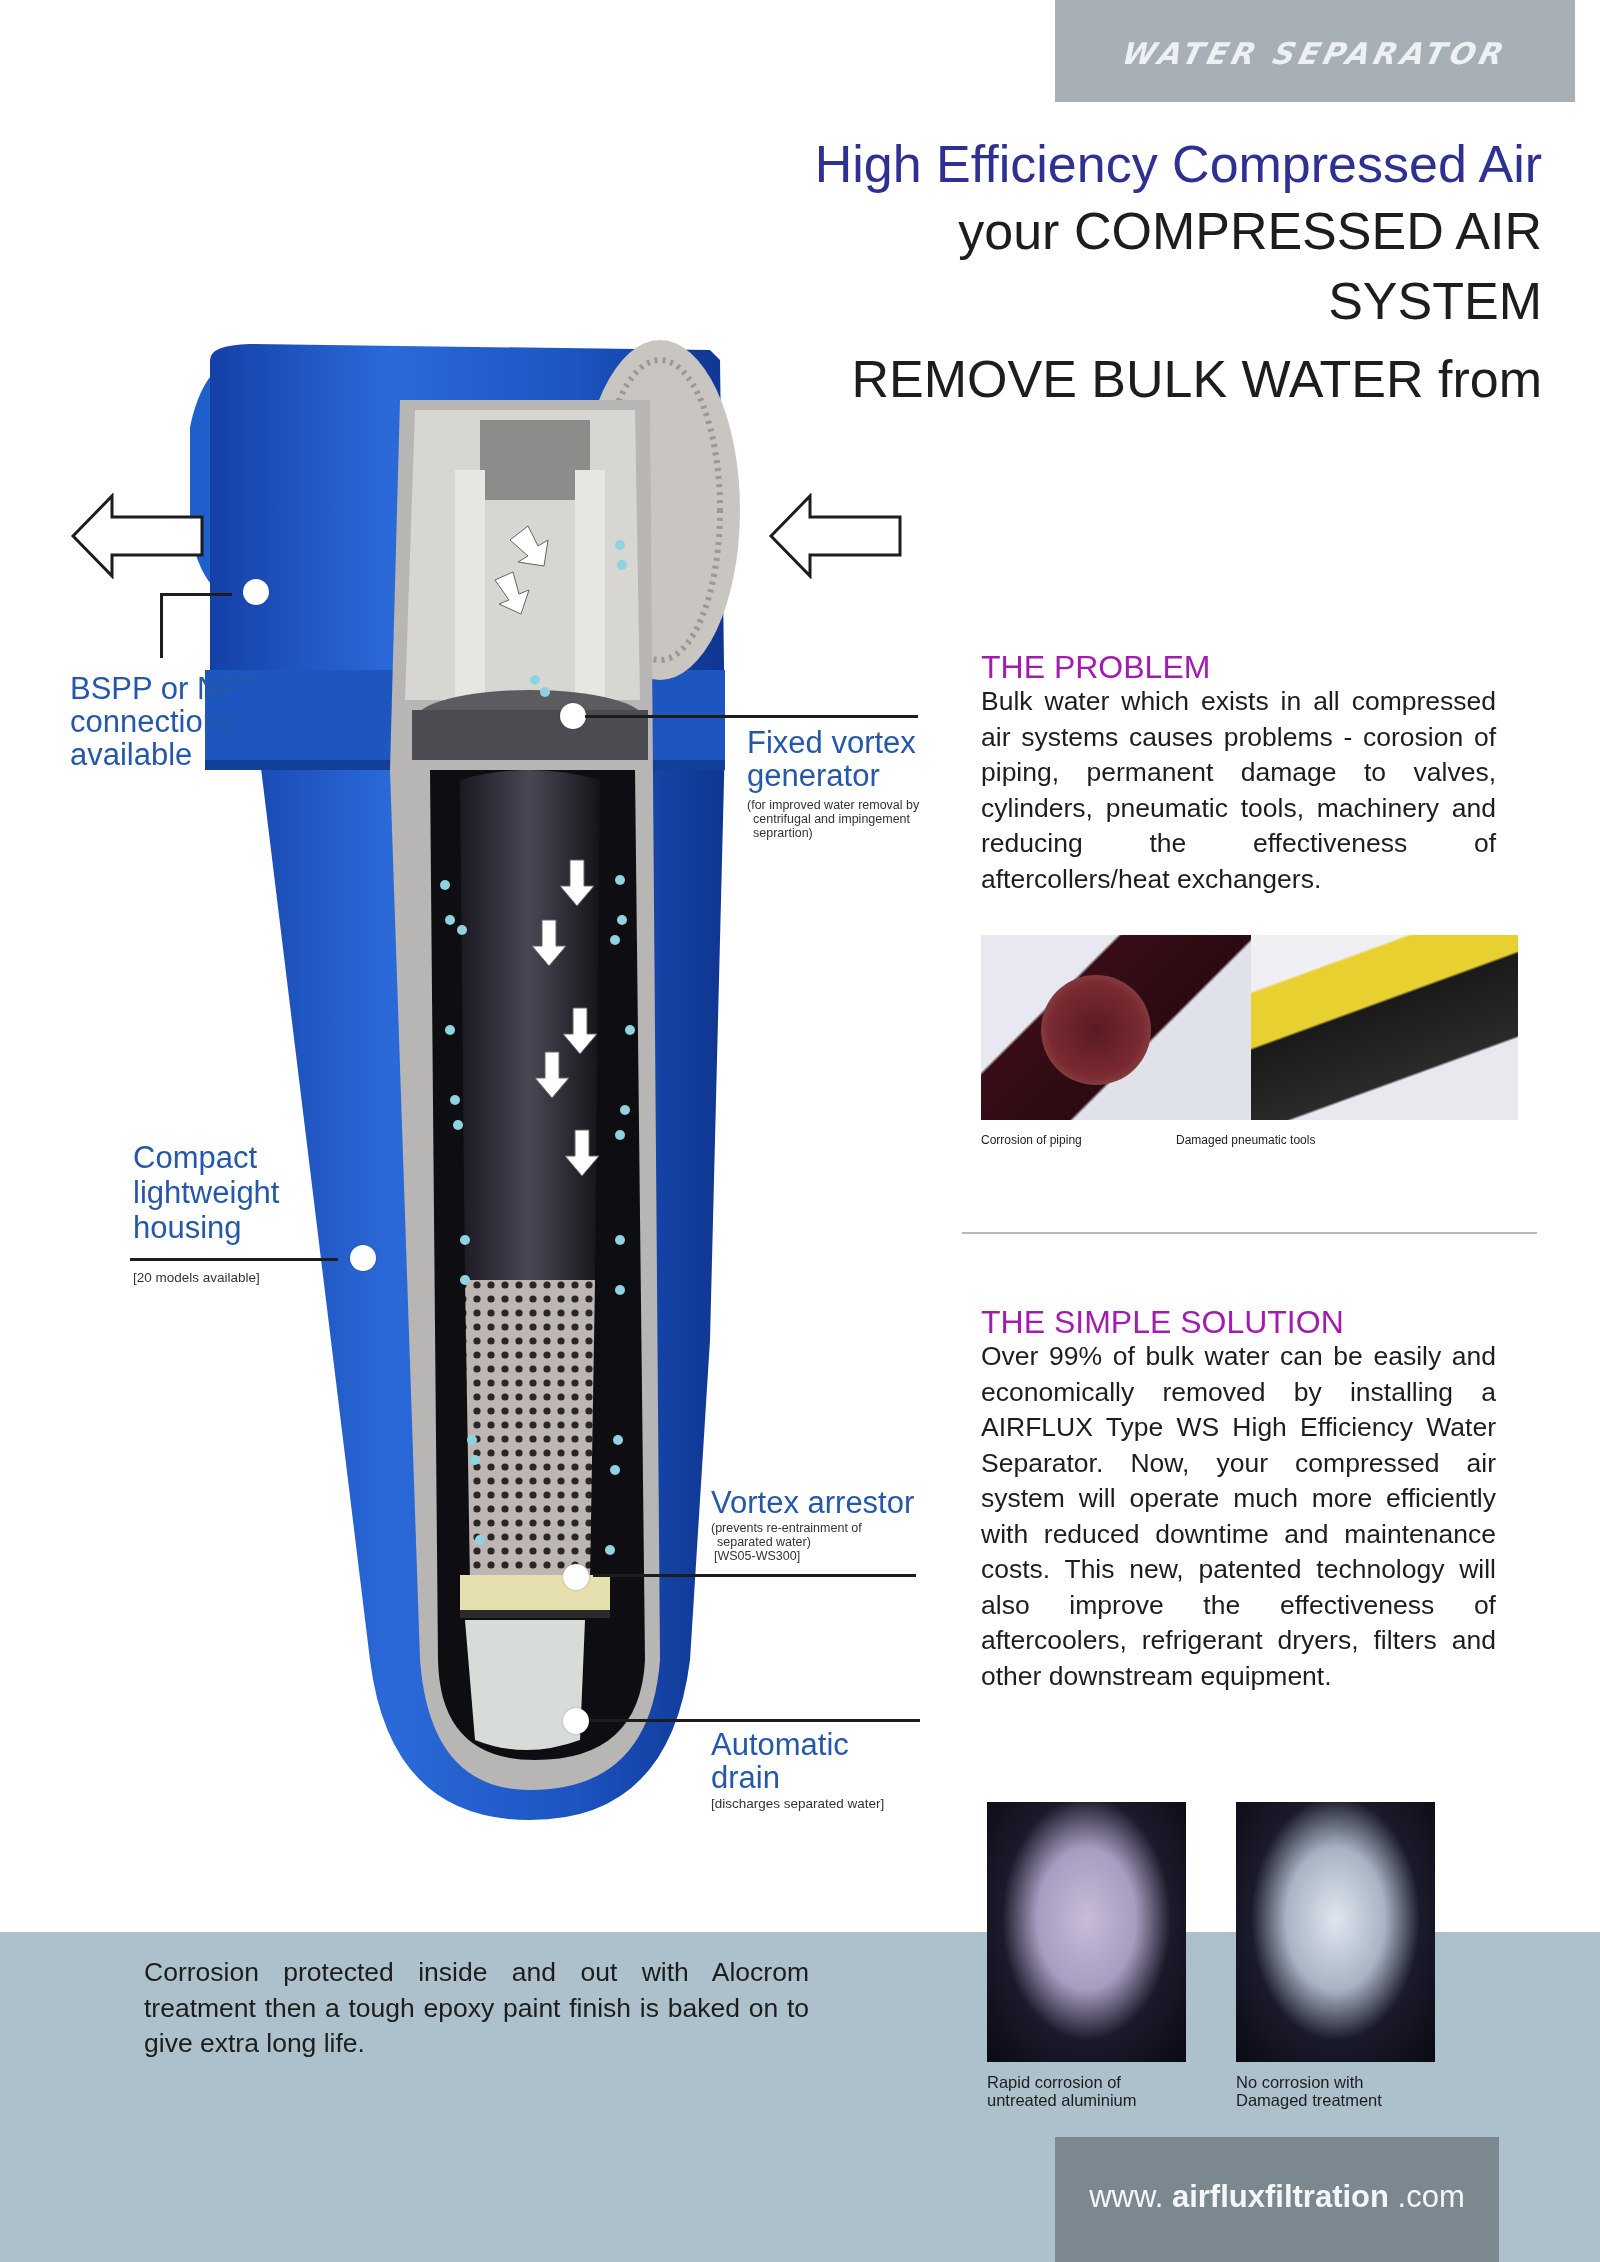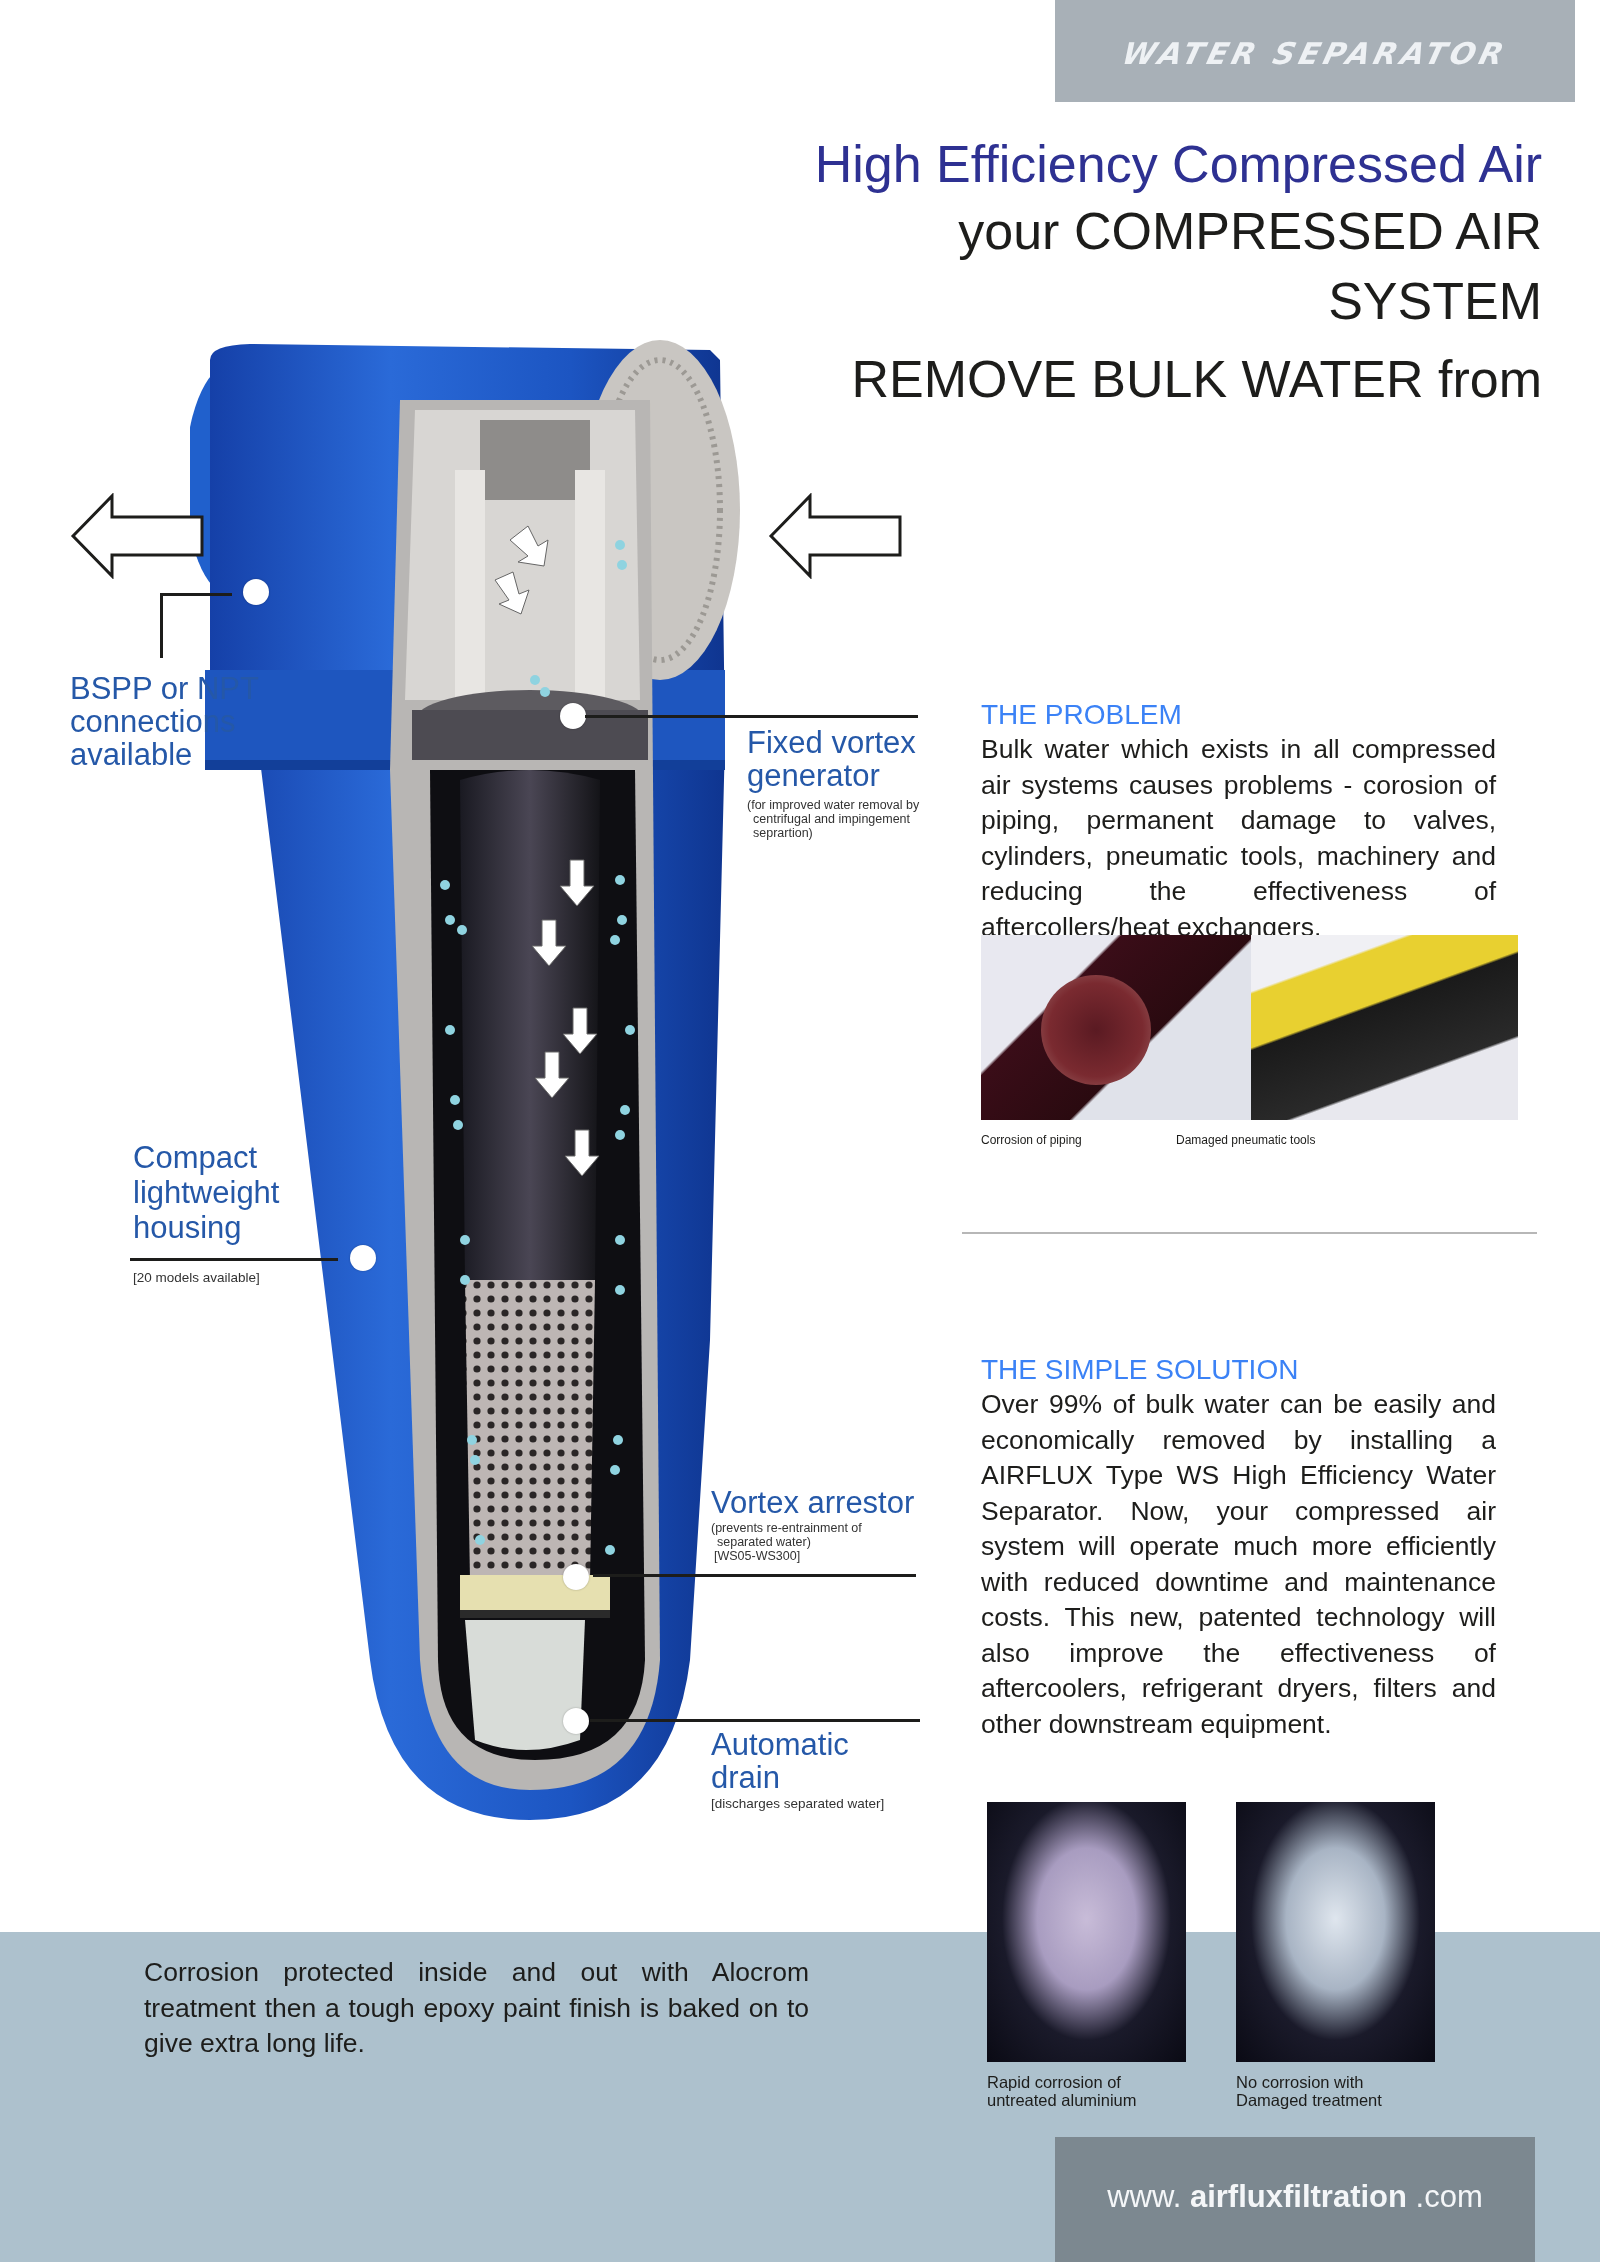--- a/index.html
+++ b/index.html
@@ -10,27 +10,27 @@
   .title-wrap{right:58px;top:132px;text-align:right;width:780px;}
   .t1{color:#2e3192;font-size:52px;line-height:64px;}
   .t2{color:#2e3192;font-size:78px;line-height:78px;letter-spacing:1px;}
   .t3{color:#1d1d1b;font-size:52px;line-height:70px;margin-top:8px;}
   .callout{color:#2558a8;}
   .callout-title{font-size:31px;line-height:33px;}
   .callout-sub{color:#333;font-size:12.5px;line-height:14px;}
   .line{background:#1d1d1b;height:3px;}
   .vline{background:#1d1d1b;width:3px;}
   .dot{width:26px;height:26px;border-radius:50%;background:#fff;box-shadow:0 0 2px rgba(0,0,0,0.3);}
-  .section-h{color:#3b82f6;font-size:28px;line-height:34px;margin-top:48px;}
+  .section-h{color:#a21caf;font-size:32px;line-height:34px;}
   .section-p{color:#1d1d1b;font-size:26.5px;line-height:35.5px;text-align:justify;width:515px;}
   .photo{overflow:hidden;}
   .caption{color:#1d1d1b;font-size:12px;}
   .band{left:0;top:1932px;width:1600px;height:330px;background:#adc1cd;}
   .band-text{left:144px;top:1955px;width:665px;color:#1d1d1b;font-size:26.5px;line-height:35.5px;text-align:justify;}
-  .footer-box{left:1055px;top:2137px;width:480px;height:125px;background:#7c8890;}
+  .footer-box{left:1055px;top:2137px;width:444px;height:125px;background:#7c8890;}
   .footer-box .url{position:absolute;left:0;right:0;top:42px;text-align:center;color:#f4f6f8;font-size:31px;}
   .footer-box .url b{font-weight:bold;}
   .small-cap{color:#1d1d1b;font-size:16.5px;line-height:18px;text-align:left;}
   
   .device{left:190px;top:340px;width:560px;height:1490px;}
 </style>
 </head>
 <body>
 
 <div class="abs header-tab">

